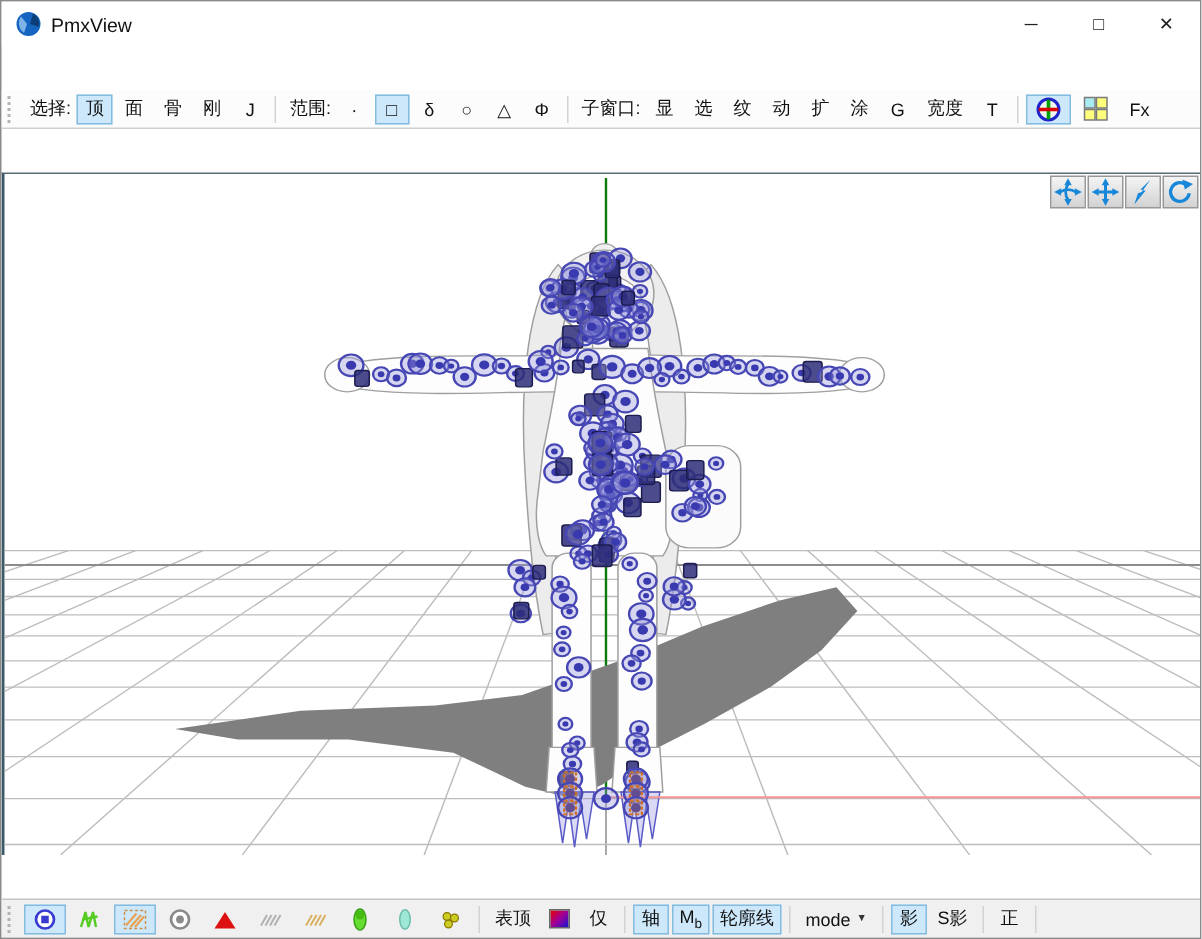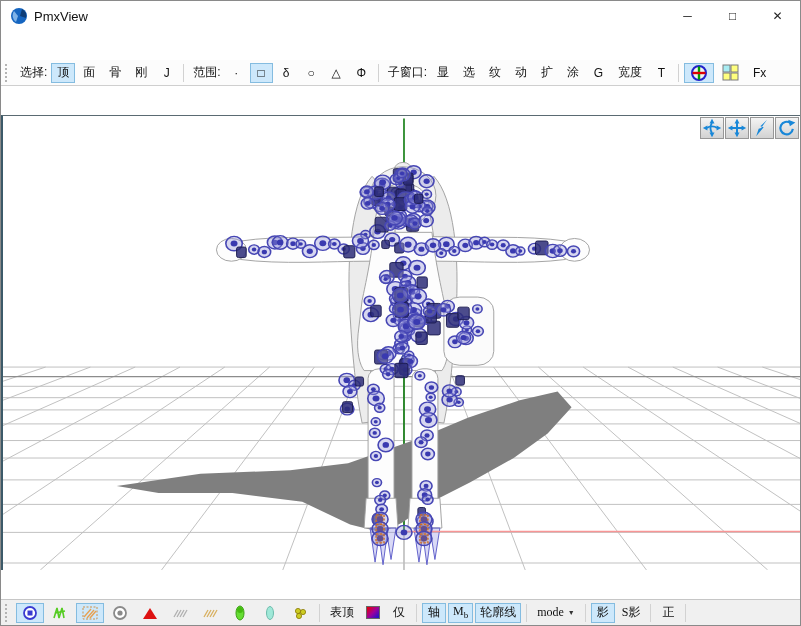--- a/index.html
+++ b/index.html
@@ -35,21 +35,21 @@
   .viewport{flex:1 1 auto;position:relative;background:#ffffff;
     border-left:2px solid #3c5a69;border-top:1px solid #5a6a72;overflow:hidden;}
   #scene{position:absolute;left:0;top:0;width:100%;height:100%;}
   .nav-buttons{position:absolute;top:1px;right:1px;display:flex;gap:1px;z-index:5;}
   .nav-btn{width:24px;height:22px;display:flex;align-items:center;justify-content:center;
     background:linear-gradient(#f4f4f4,#d2d2d2);border:1px solid #979797;cursor:default;}
   
   .bottombar{height:26px;display:flex;align-items:center;background:#f0f0f0;flex:0 0 26px;
     border-top:1px solid #c6c6c6;font-size:12px;color:#111;padding-left:2px;}
   .bbtn{min-width:24px;height:20px;display:flex;align-items:center;justify-content:center;
-    padding:0 4px;margin:0 1px;border:1px solid transparent;white-space:nowrap;cursor:default;font-family:Liberation Serif, serif;}
+    padding:0 4px;margin:0 1px;border:1px solid transparent;white-space:nowrap;cursor:default;}
   .bbtn.active{background:#cde8fb;border-color:#84bce0;}
   .mb-sub{font-size:9px;vertical-align:sub;}
   .mode-arrow{font-size:7px;margin-left:4px;color:#333;}
   .swatch{width:14px;height:13px;border:1px solid #666;
     background:linear-gradient(135deg,#e80000 0%,#a0009a 50%,#1414d0 100%);}
 </style>
 </head>
 <body>
 
 <div id="window">

